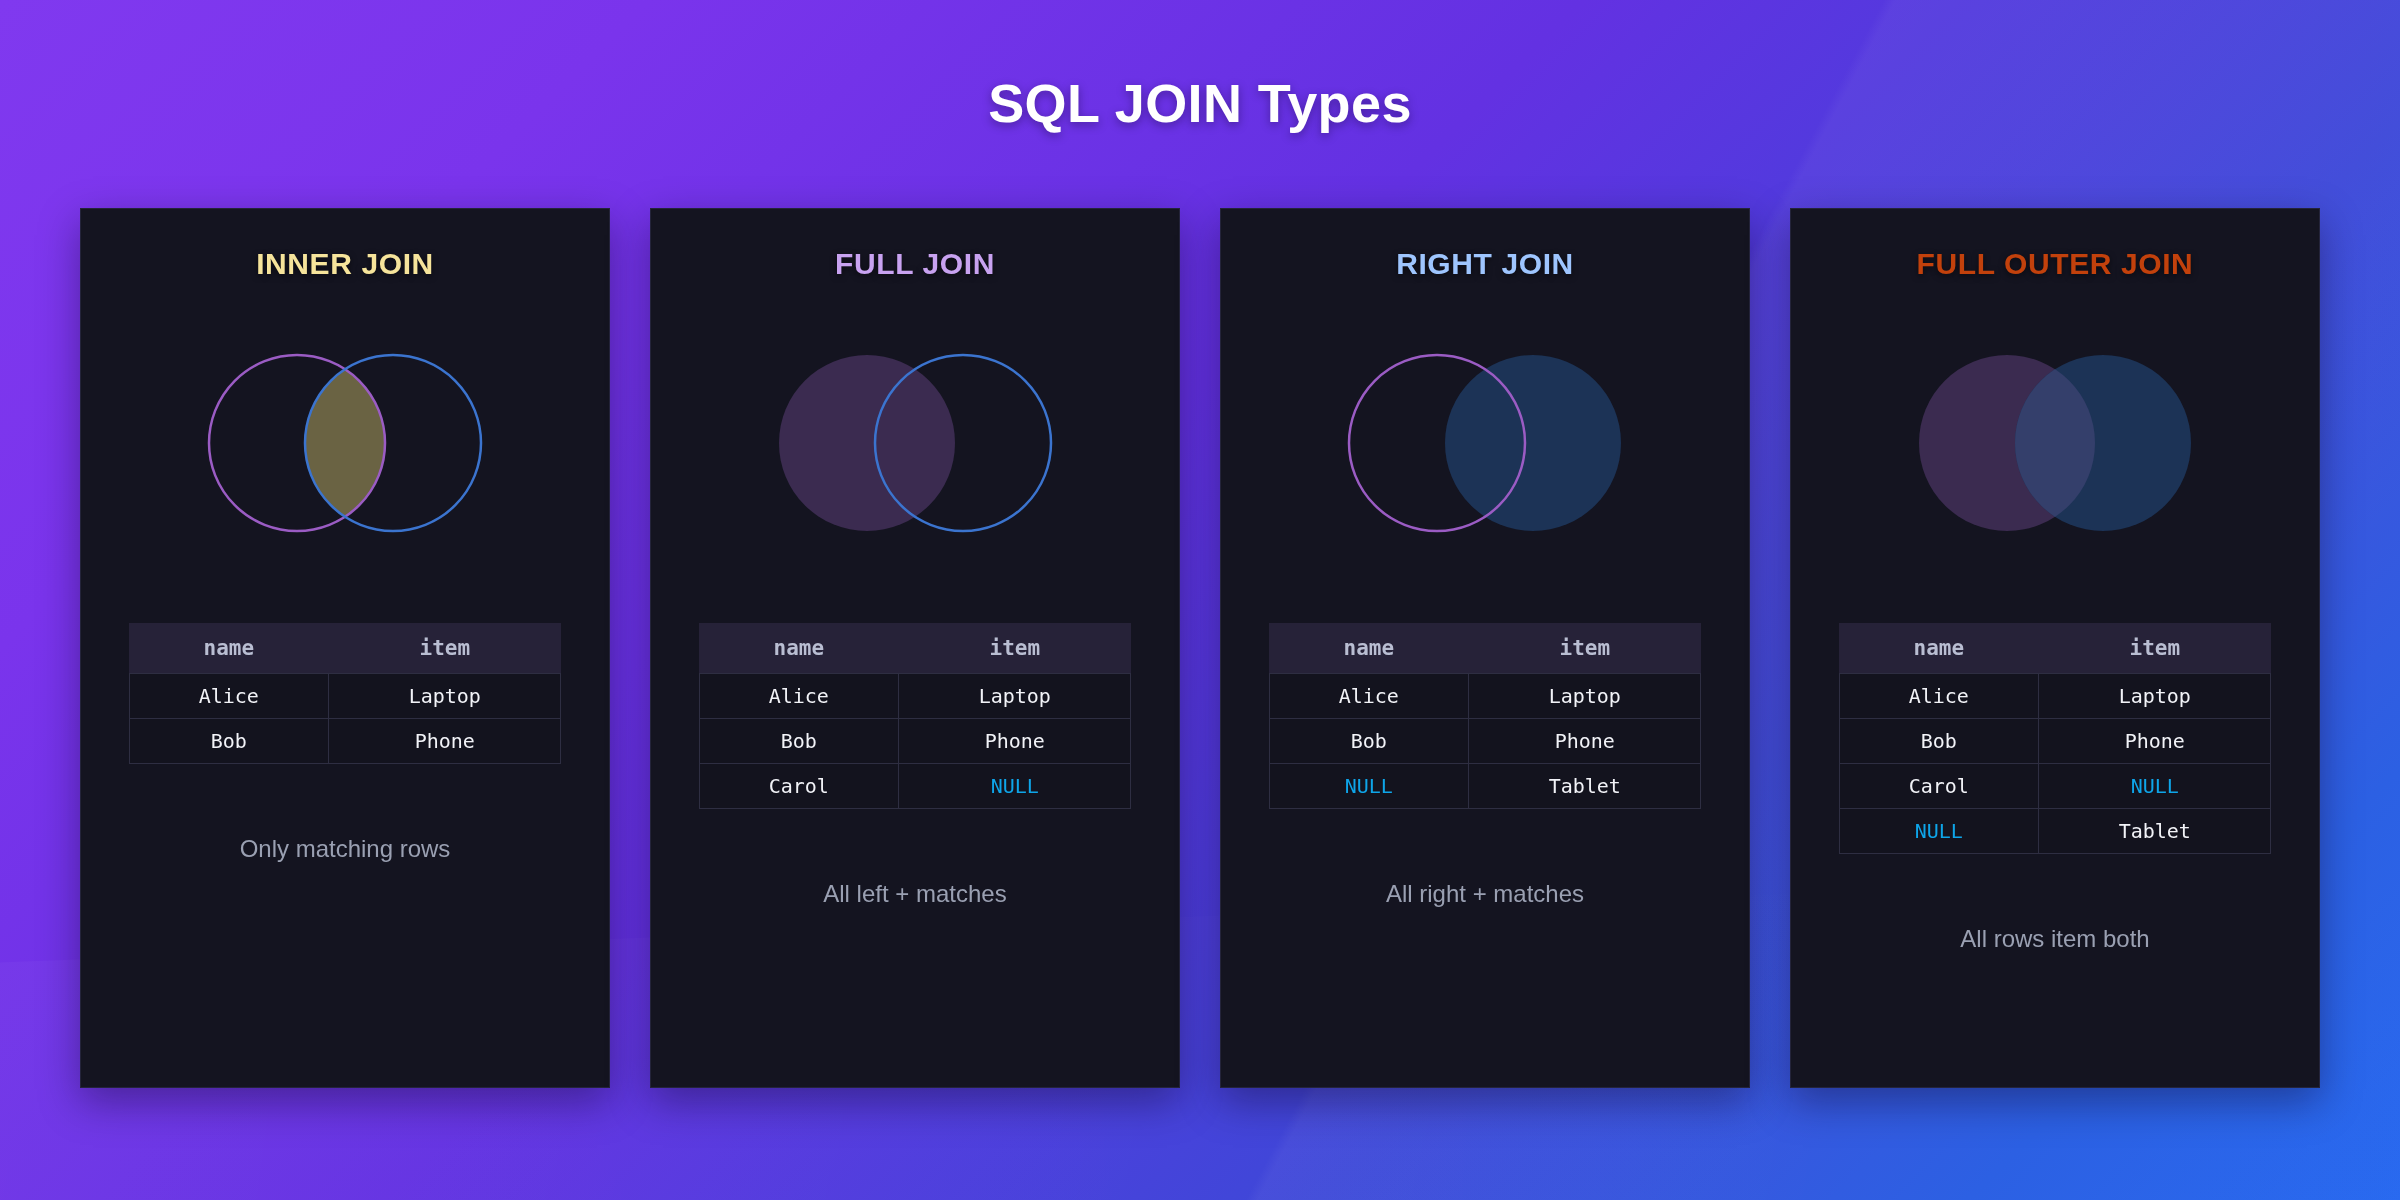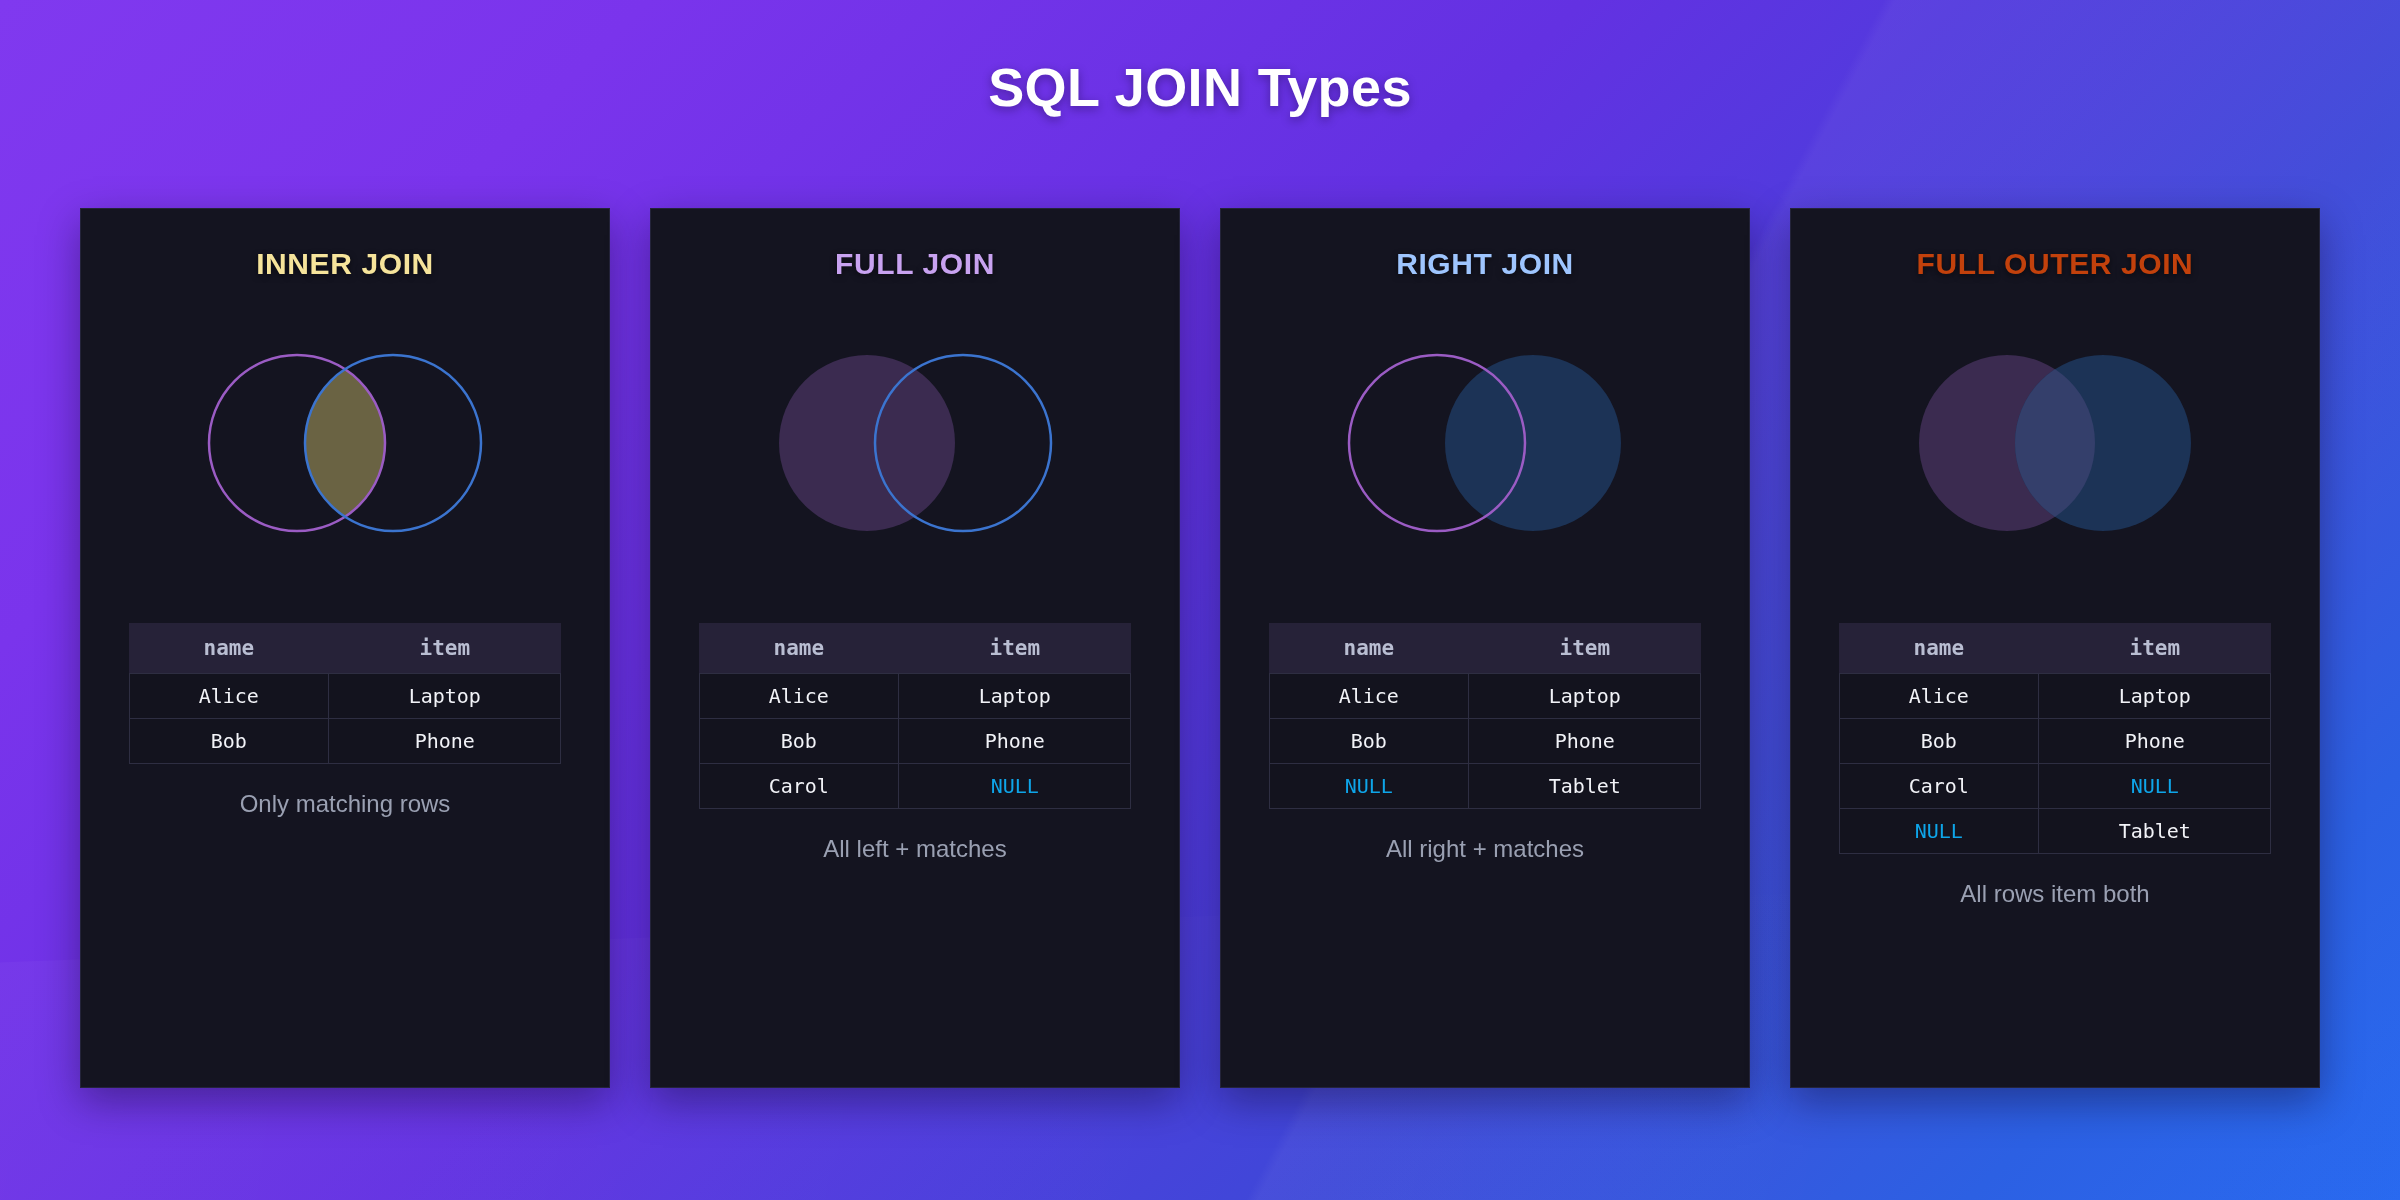--- a/index.html
+++ b/index.html
@@ -27,21 +27,21 @@
     bottom: -22%;
     width: 130%;
     height: 46%;
     background: linear-gradient(100deg, rgba(255,255,255,0.035), rgba(255,255,255,0.0) 70%);
     transform: rotate(-2.2deg);
     pointer-events: none;
   }
 
   .page-title {
     position: absolute;
-    top: 56px;
+    top: 72px;
     left: 0;
     width: 100%;
     text-align: center;
     font-size: 54px;
     font-weight: bold;
     color: #ffffff;
     letter-spacing: 0.4px;
     text-shadow: 0 3px 10px rgba(20,8,50,0.40);
   }
 
@@ -107,21 +107,21 @@
     color: #f2f3f8;
     font-size: 20px;
     padding: 10px 6px;
     text-align: center;
     border: 1px solid #2e2e42;
   }
 
   table.join-table tbody td.null-cell { color: #0ea5e9; }
 
   .caption {
-    margin-top: 26px;
+    margin-top: 71px;
     font-size: 24px;
     color: #9aa0b2;
     text-align: center;
     font-family: "Liberation Sans", sans-serif;
   }
 </style>
 </head>
 <body>
 
 <div class="bg-sheen"></div>

